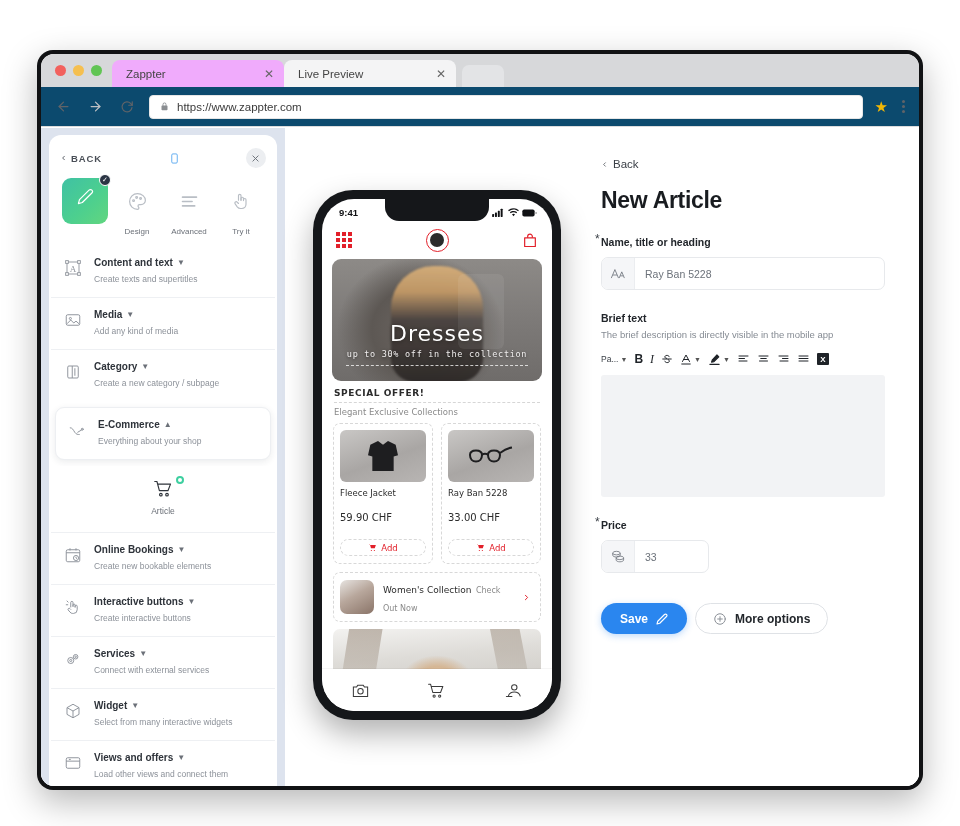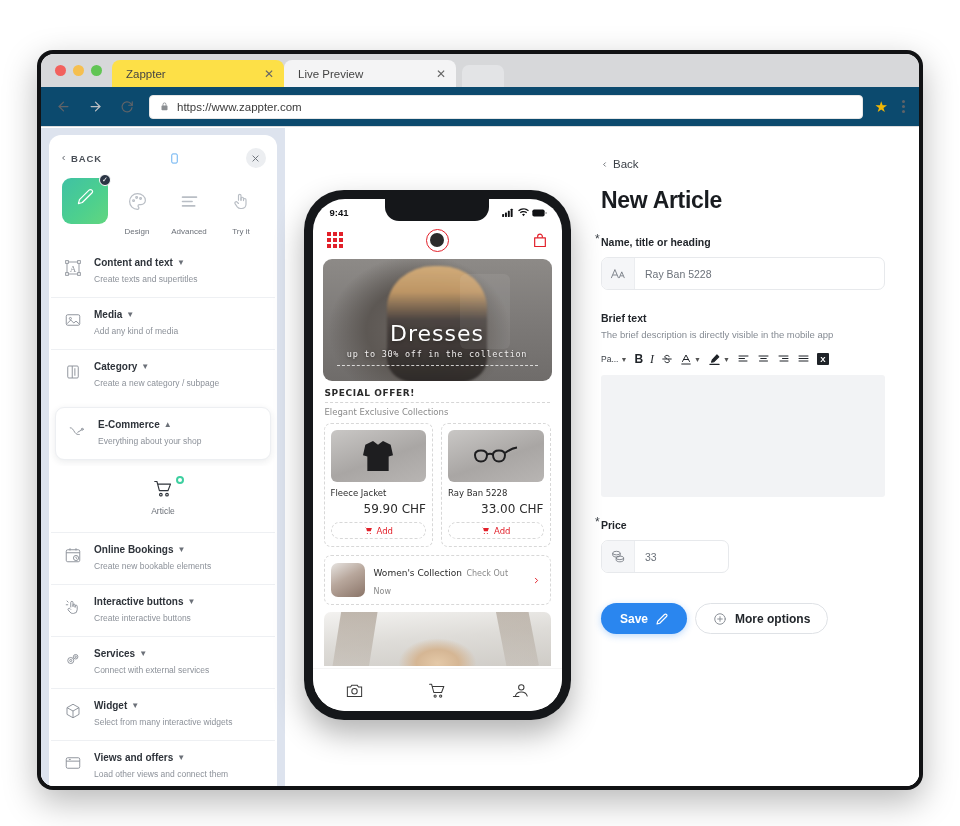--- a/index.html
+++ b/index.html
@@ -47,21 +47,21 @@
   .tab {
     height: 27px;
     min-width: 172px;
     display: flex; align-items: center;
     padding: 0 10px 0 14px;
     font-size: 11.5px;
     color: #444;
     border-radius: 8px 8px 0 0;
     position: relative;
   }
-  .tab.inactive { background: #fde047; gap: 36px; }
+  .tab.inactive { background: #f0abfc; gap: 36px; }
   .tab.active { background: #f4f4f5; }
   .tab-label { flex: 1; white-space: nowrap; overflow: hidden; text-overflow: ellipsis; }
   .tab-close { font-size: 12px; color: #666; line-height: 1; padding-left: 6px; }
   .tab-newstub {
     width: 42px; height: 22px;
     background: #e3e4e6;
     border-radius: 7px 7px 0 0;
     margin-left: 6px;
     align-self: flex-end;
   }
@@ -199,21 +199,21 @@
   
   .preview {
     flex: 1;
     background: #ffffff;
     display: flex;
     justify-content: center;
     padding-top: 62px;
     position: relative;
   }
   .phone {
-    width: 267px; height: 530px;
+    width: 248px; height: 530px;
     background: #15171a;
     border-radius: 40px;
     padding: 9px;
     position: relative;
     box-shadow: 0 14px 30px rgba(0,0,0,.3);
   }
   .phone-screen {
     width: 100%; height: 100%;
     background: #ffffff;
     border-radius: 32px;
@@ -308,23 +308,23 @@
     border-radius: 7px;
     padding: 6px 6px 7px 6px;
   }
   .pimg {
     height: 52px; border-radius: 6px;
     background: linear-gradient(160deg,#c9c7c5 0%, #a9a6a4 55%, #b8b5b3 100%);
     display: flex; align-items: center; justify-content: center;
     overflow: hidden;
   }
   .pname { font-size: 8.5px; color: #2b2b2b; margin-top: 6px; font-family: "DejaVu Sans", sans-serif; }
-  .pprice { font-size: 12px; color: #2b2b2b; text-align: right; margin-top: 4px; font-family: "DejaVu Sans", sans-serif; }
+  .pprice { font-size: 10px; color: #2b2b2b; margin-top: 14px; font-family: "DejaVu Sans", sans-serif; }
   .add-btn {
-    margin-top: 6px;
+    margin-top: 16px;
     border: 1px dashed #d8d8d8;
     border-radius: 11px;
     height: 17px;
     display: flex; align-items: center; justify-content: center; gap: 4px;
     font-size: 8.5px; color: #e2202a;
     font-family: "DejaVu Sans", sans-serif;
   }
 
   .collection {
     margin: 8px 11px 0 11px;
@@ -403,21 +403,21 @@
     background: #f5f6f8;
     border-right: 1px solid #ebedf0;
     display: flex; align-items: center; justify-content: center;
     color: #6f757d;
   }
   .input-val {
     flex: 1; display: flex; align-items: center;
     padding: 0 10px;
     font-size: 10.5px; color: #6c727a;
   }
-  .input-group.narrow { width: 128px; }
+  .input-group.narrow { width: 108px; }
 
   .rte-toolbar {
     display: flex; align-items: center; gap: 7px;
     margin-top: 10px;
     font-size: 11px; color: #1f2328;
     height: 18px;
   }
   .rte-item { display: flex; align-items: center; gap: 2px; }
   .rte-sel { font-size: 8.5px; color: #3b4047; }
   .rte-b { font-weight: 700; font-size: 12px; }

